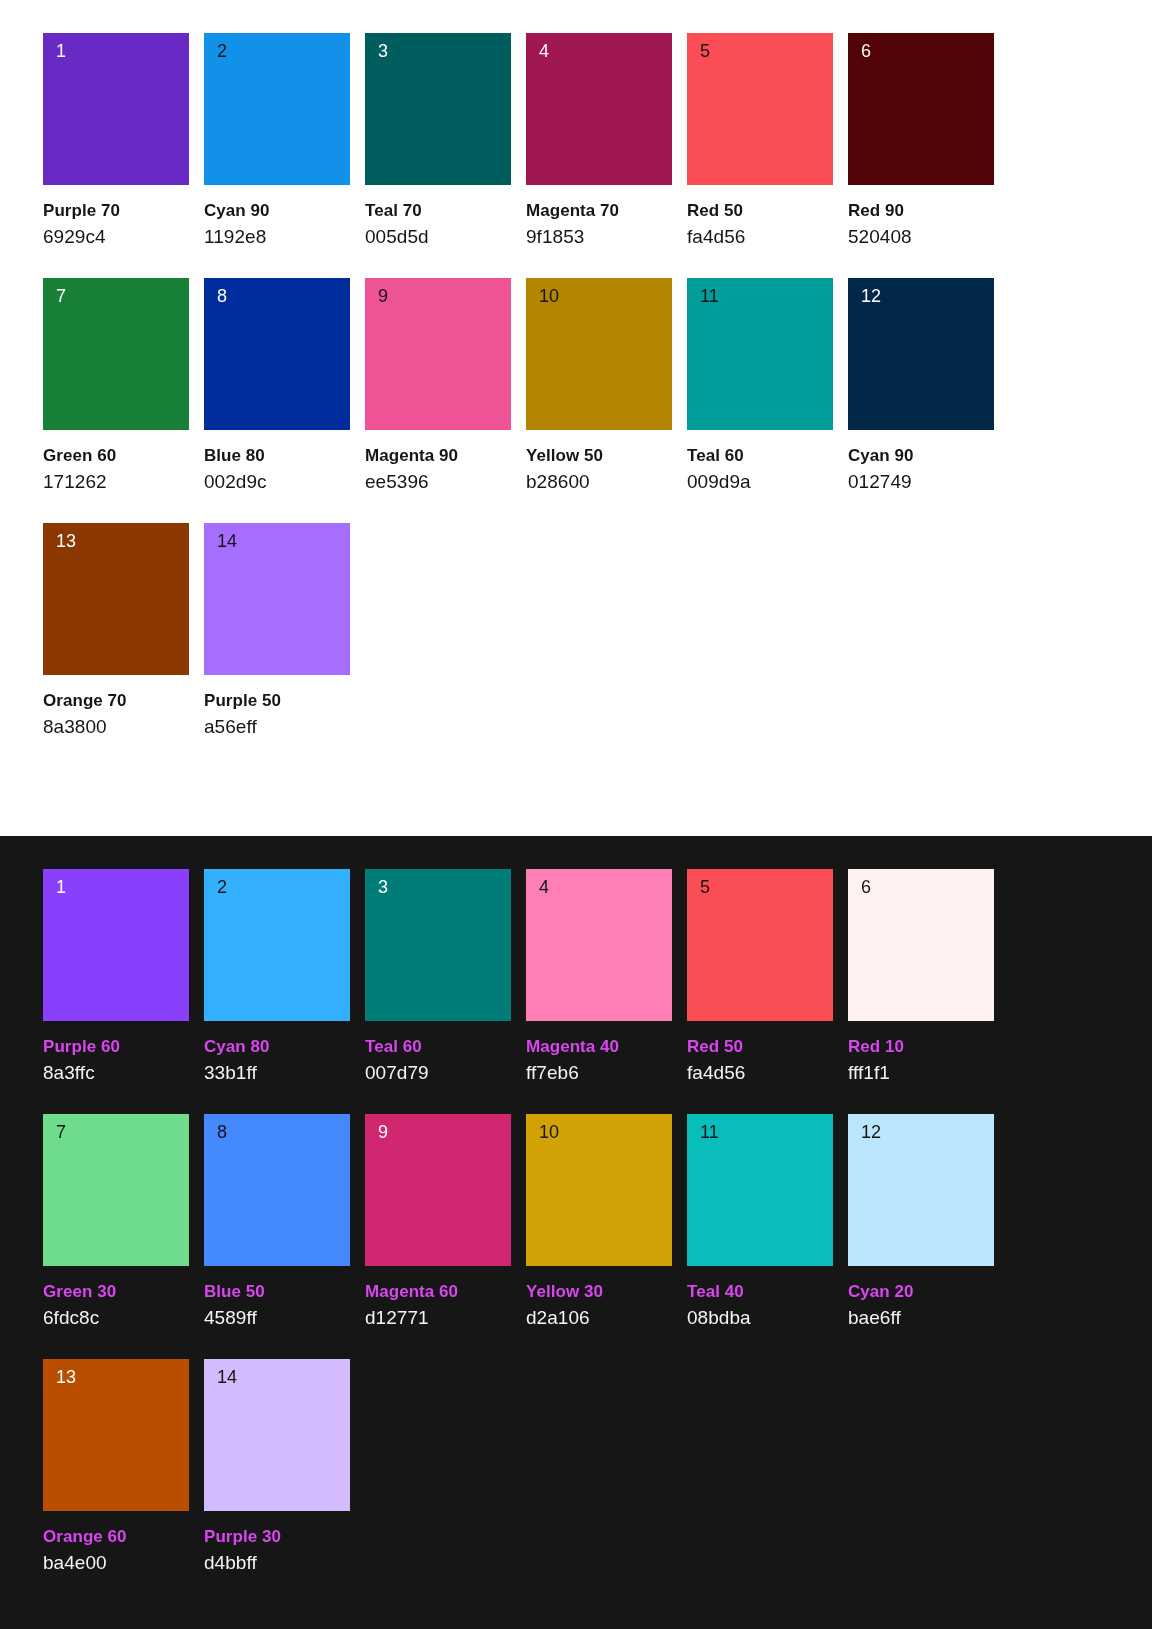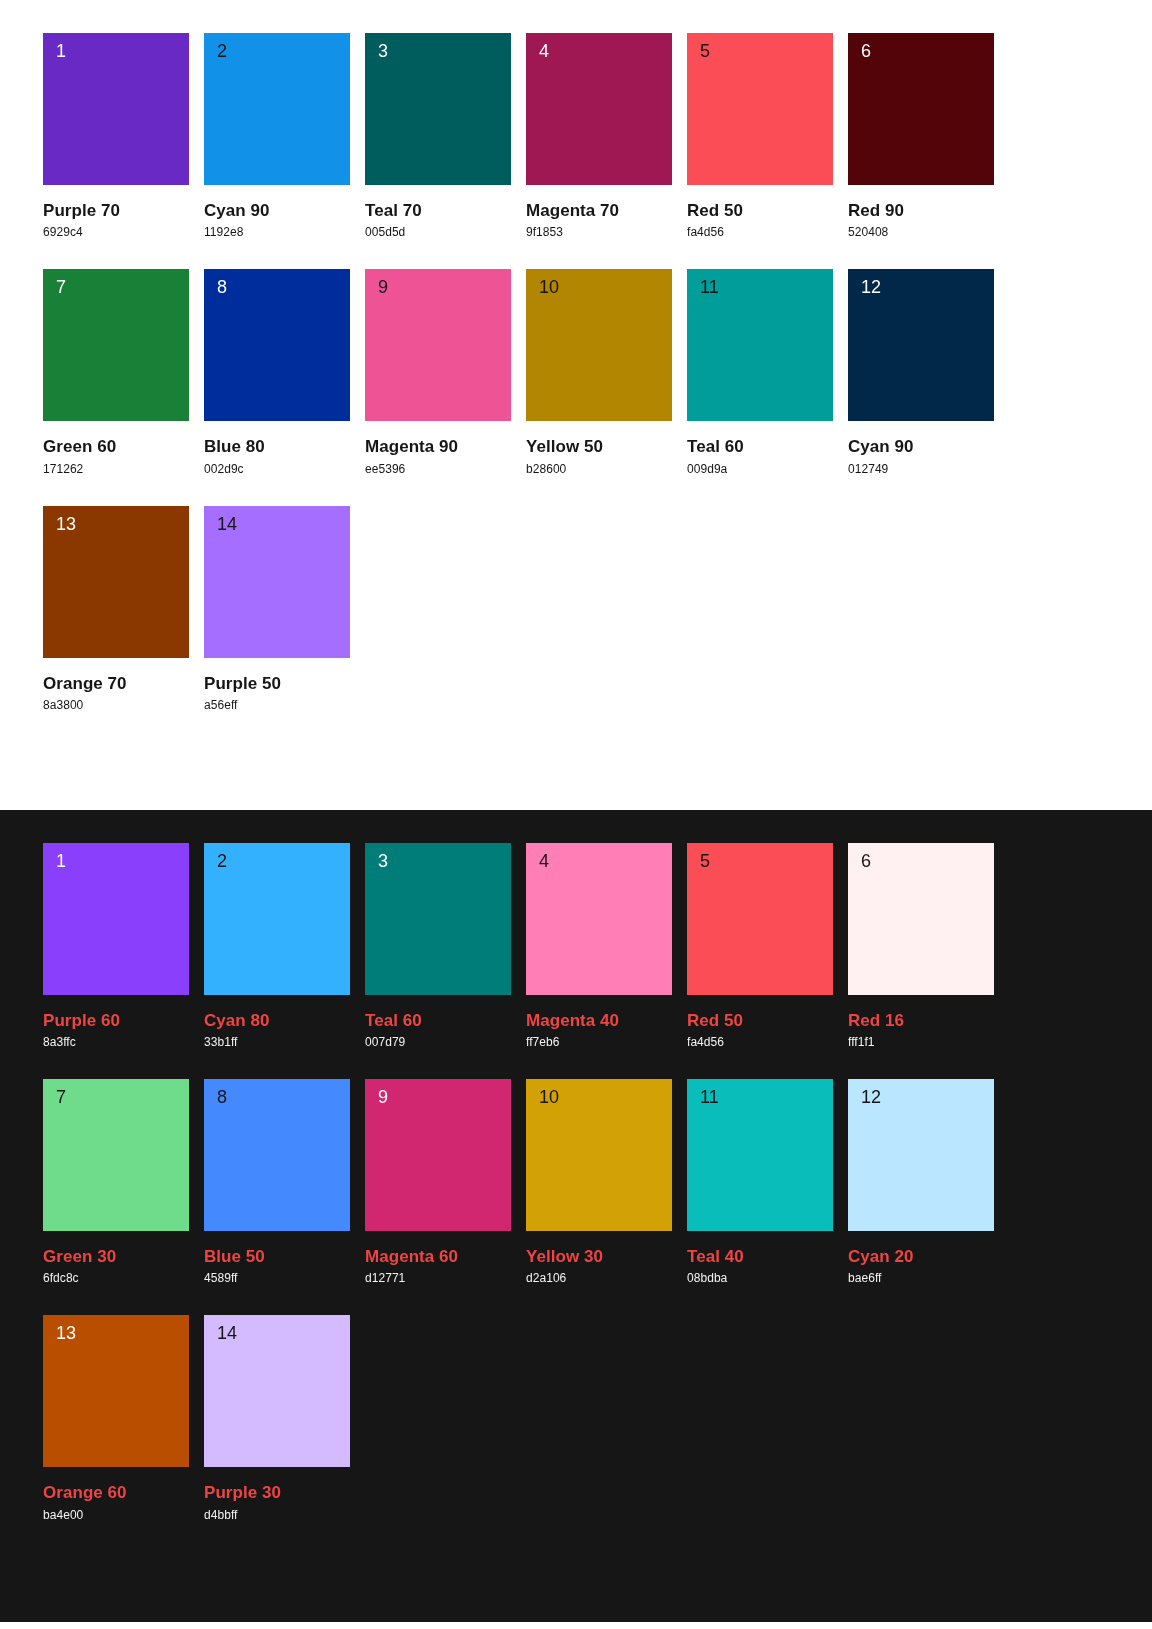--- a/index.html
+++ b/index.html
@@ -56,28 +56,28 @@
   }
   .swatch-name {
     margin-top: 15px;
     font-size: 17px;
     font-weight: 700;
     line-height: 1.25;
     letter-spacing: 0.05px;
   }
   .swatch-hex {
     margin-top: 4px;
-    font-size: 12px;
+    font-size: 19px;
     font-weight: 400;
     line-height: 1.25;
     letter-spacing: 0.05px;
   }
   .light .swatch-name { color: #161616; }
   .light .swatch-hex  { color: #161616; }
-  .dark  .swatch-name { color: #ef4444; }
+  .dark  .swatch-name { color: #d946ef; }
   .dark  .swatch-hex  { color: #f4f4f4; }
 </style>
 </head>
 <body>
 
 <div>
   <section class="palette-section light">
     <div class="swatch-grid">
         <div class="swatch-cell">
           <div class="swatch-chip" style="background: rgb(105, 41, 196);">
@@ -213,21 +213,21 @@
           <div class="swatch-chip" style="background: rgb(250, 77, 86);">
             <span class="swatch-index" style="color: rgb(22, 22, 22);">5</span>
           </div>
           <div class="swatch-name">Red 50</div>
           <div class="swatch-hex">fa4d56</div>
         </div>
         <div class="swatch-cell">
           <div class="swatch-chip" style="background: rgb(255, 241, 241);">
             <span class="swatch-index" style="color: rgb(22, 22, 22);">6</span>
           </div>
-          <div class="swatch-name">Red 16</div>
+          <div class="swatch-name">Red 10</div>
           <div class="swatch-hex">fff1f1</div>
         </div>
         <div class="swatch-cell">
           <div class="swatch-chip" style="background: rgb(111, 220, 140);">
             <span class="swatch-index" style="color: rgb(22, 22, 22);">7</span>
           </div>
           <div class="swatch-name">Green 30</div>
           <div class="swatch-hex">6fdc8c</div>
         </div>
         <div class="swatch-cell">

